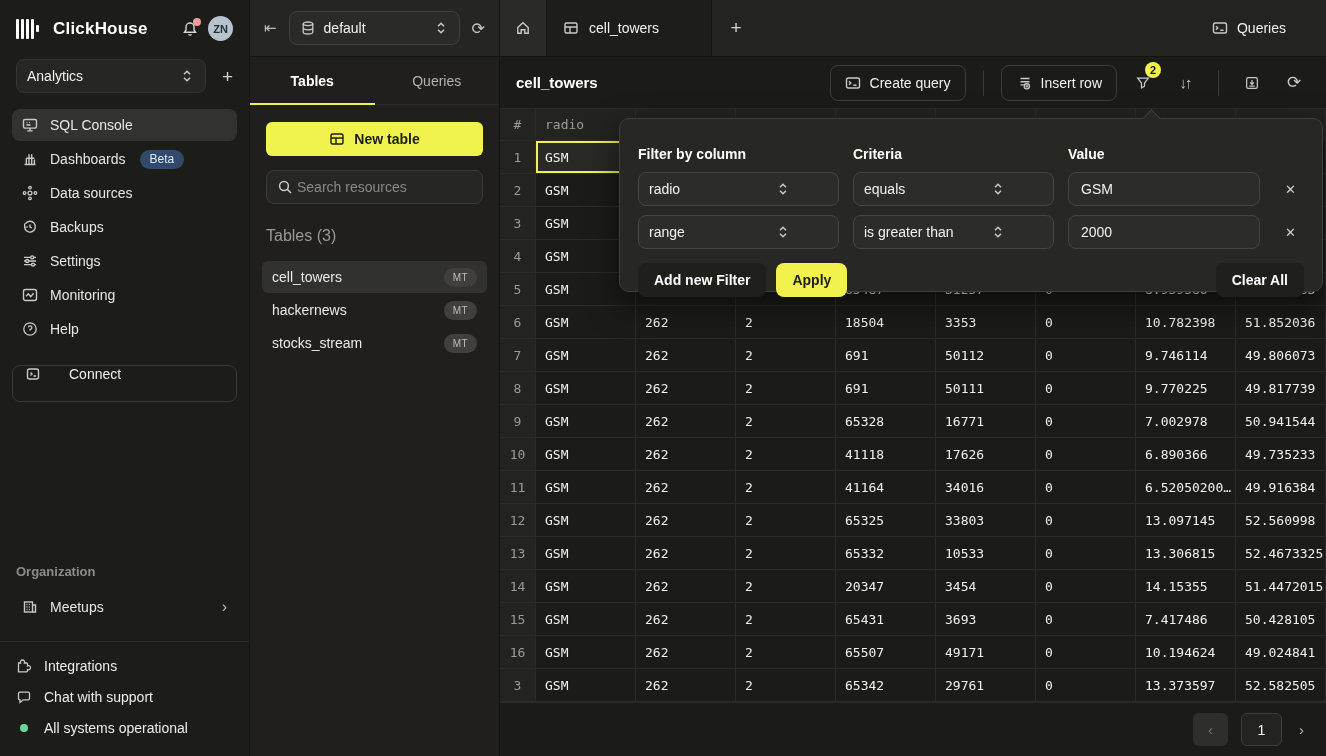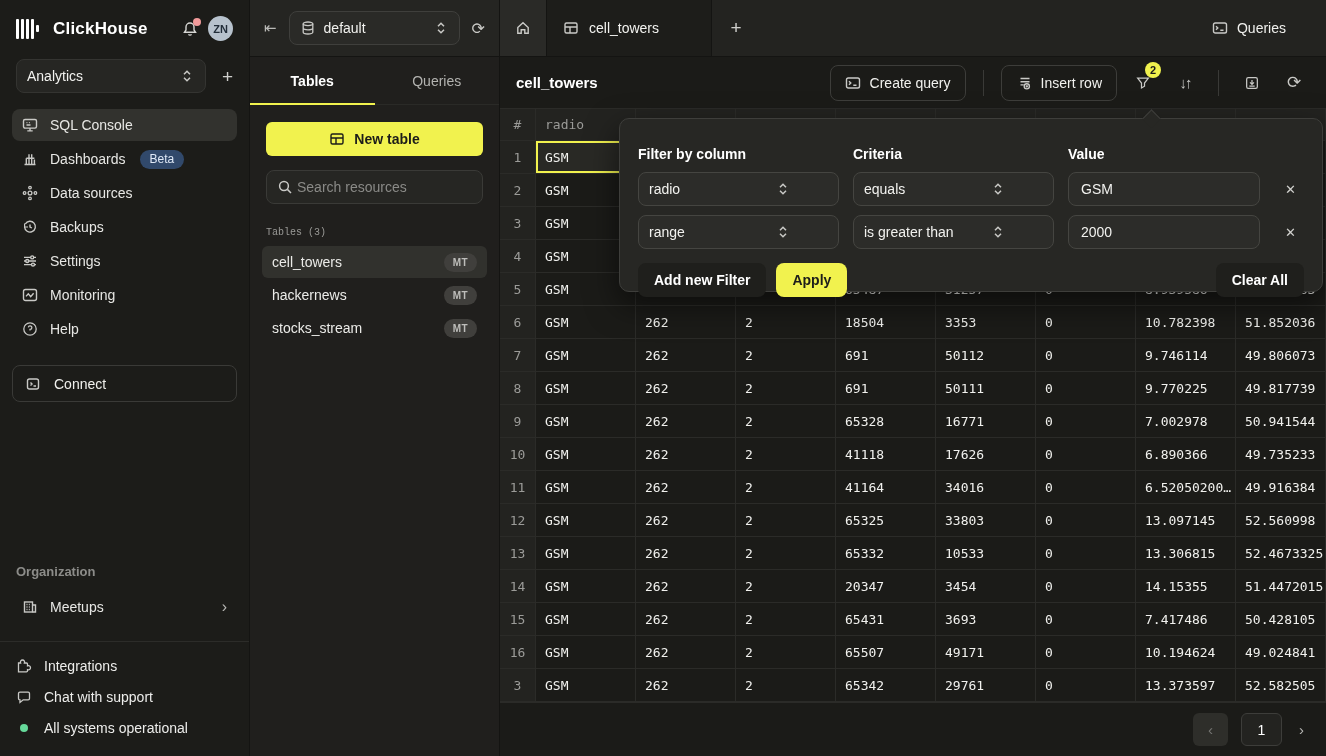--- a/index.html
+++ b/index.html
@@ -23,21 +23,21 @@
           display:flex;align-items:center;justify-content:center;}
   .workspace-row{display:flex;align-items:center;gap:16px;padding:6px 16px 16px;}
   .workspace{flex:1;height:34px;background:#262623;border:1px solid #34 3431;border:1px solid #343431;border-radius:8px;
              display:flex;align-items:center;gap:8px;padding:0 10px;color:#f2f2ef;}
   .ws-plus{color:#cfcfcc;font-size:19px;line-height:1;}
   .nav{display:flex;flex-direction:column;gap:2px;padding:0 12px;}
   .nav-item{display:flex;align-items:center;gap:12px;height:32px;padding:0 10px;border-radius:8px;color:#e7e7e4;cursor:default;}
   .nav-item.active{background:#32322e;}
   .badge-beta{font-size:12px;padding:2px 10px 3px;border-radius:10px;margin-left:2px;}
   .connect-btn{margin:20px 12px 0;height:37px;border:1px solid #3a3a37;border-radius:8px;
-               display:flex;align-items:center;gap:13px;padding:0 12px;color:#f0f0ed;}
+               display:flex;align-items:flex-start;gap:28px;padding:0 12px;color:#f0f0ed;}
   .sb-spacer{flex:1;}
   .org-label{padding:0 16px 12px;color:#8c8c89;font-size:13px;font-weight:600;}
   .sb-divider{border-top:1px solid #2c2c29;margin:18px 0 16px;}
   .sb-footer{display:flex;flex-direction:column;gap:15px;padding:0 16px 20px;}
   .foot-item{display:flex;align-items:center;gap:12px;color:#ededeb;}
   .status-dot{width:8px;height:8px;border-radius:50%;margin:0 4px;}
   .chev{margin-left:auto;color:#b5b5b2;font-size:16px;}
 
   
   .explorer{width:250px;flex-shrink:0;background:#201f1d;display:flex;flex-direction:column;border-right:1px solid var(--panel-border);}
@@ -51,25 +51,25 @@
   .ex-tab{flex:1;display:flex;align-items:center;justify-content:center;color:#b3b3b0;position:relative;}
   .ex-tab.active{color:#fff;font-weight:600;text-align:center;}
   .ex-tab.active::after{content:"";position:absolute;left:0;right:0;bottom:-1px;height:2px;background:var(--accent);}
   .new-table{margin:17px 16px 14px;height:34px;border-radius:6px;background:var(--accent);color:#1c1c19;
              display:flex;align-items:center;justify-content:center;gap:9px;font-weight:600;}
   .new-table .ic{color:#1c1c19;}
   .search{margin:0 16px;height:34px;border:1px solid #3a3a37;border-radius:8px;background:#262623;
           display:flex;align-items:center;gap:4px;padding:0 10px;color:#8a8a87;}
   .search input{flex:1;min-width:0;background:transparent;border:none;outline:none;color:#e8e8e5;font:14px "Liberation Sans",sans-serif;}
   .search input::placeholder{color:#8a8a87;}
-  .tables-label{margin:23px 16px 8px;color:#999996;font-size:10px;font-family:Liberation Mono, monospace;}
+  .tables-label{margin:23px 16px 16px;color:#999996;font-size:16px;}
   .table-list{display:flex;flex-direction:column;gap:1px;padding:0 12px;}
   .table-item{height:32px;display:flex;align-items:center;justify-content:space-between;padding:0 10px;border-radius:6px;color:#ebebE8;color:#ebebe8;}
   .table-item.selected{background:#31312d;}
-  .badge-mt{background:#403f3c;color:#bdbdba;font-size:10px;font-weight:700;letter-spacing:.4px;padding:4px 9px;border-radius:10px;}
+  .badge-mt{background:#403f3c;color:#bdbdba;font-size:10px;font-weight:400;letter-spacing:.4px;padding:4px 9px;border-radius:10px;}
 
   
   .main{flex:1;min-width:0;display:flex;flex-direction:column;position:relative;background:#1b1b18;}
   .tabbar{height:57px;flex-shrink:0;background:#232320;display:flex;align-items:stretch;border-bottom:1px solid var(--panel-border);}
   .home-btn{width:47px;display:flex;align-items:center;justify-content:center;background:#2a2a27;border-right:1px solid var(--panel-border);color:#d8d8d5;}
   .doc-tab{width:165px;background:#1d1d1a;display:flex;align-items:center;gap:10px;padding:0 16px;color:#f3f3f0;border-right:1px solid var(--panel-border);}
   .tab-plus{width:48px;display:flex;align-items:center;justify-content:center;color:#cfcfcc;font-size:19px;}
   .tb-spacer{flex:1;}
   .queries-link{display:flex;align-items:center;gap:9px;padding-right:40px;color:#f0f0ed;}
   .toolbar{height:51px;flex-shrink:0;display:flex;align-items:center;gap:10px;padding:0 16px;}

